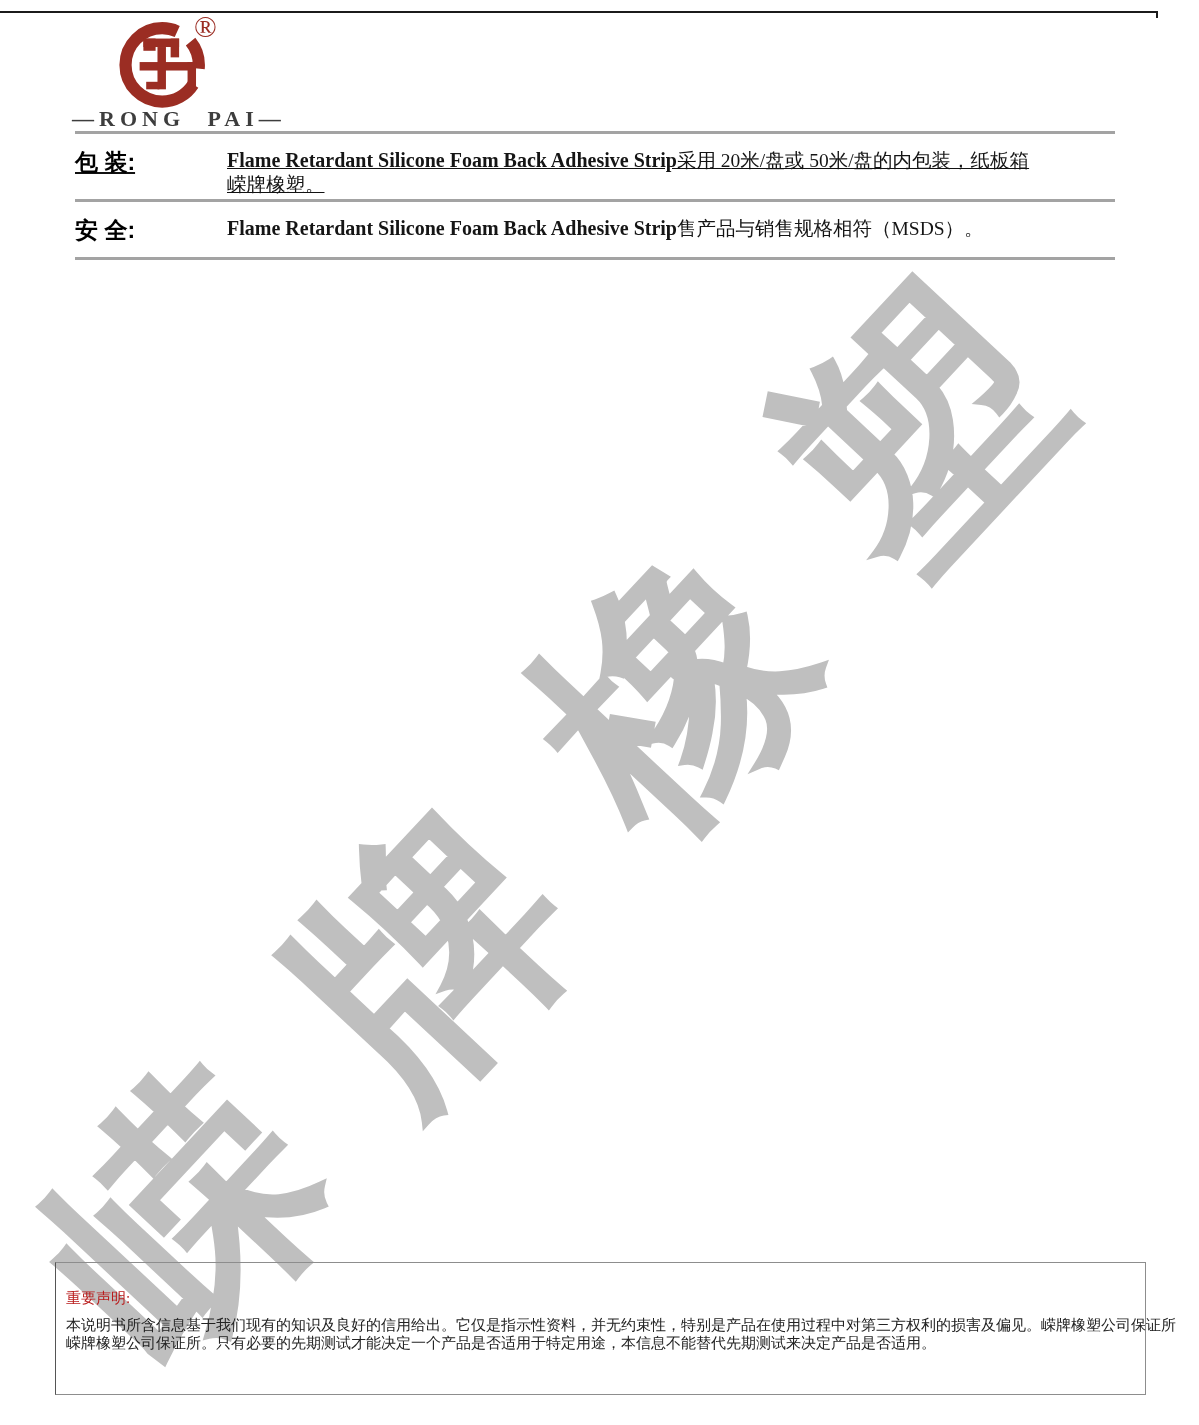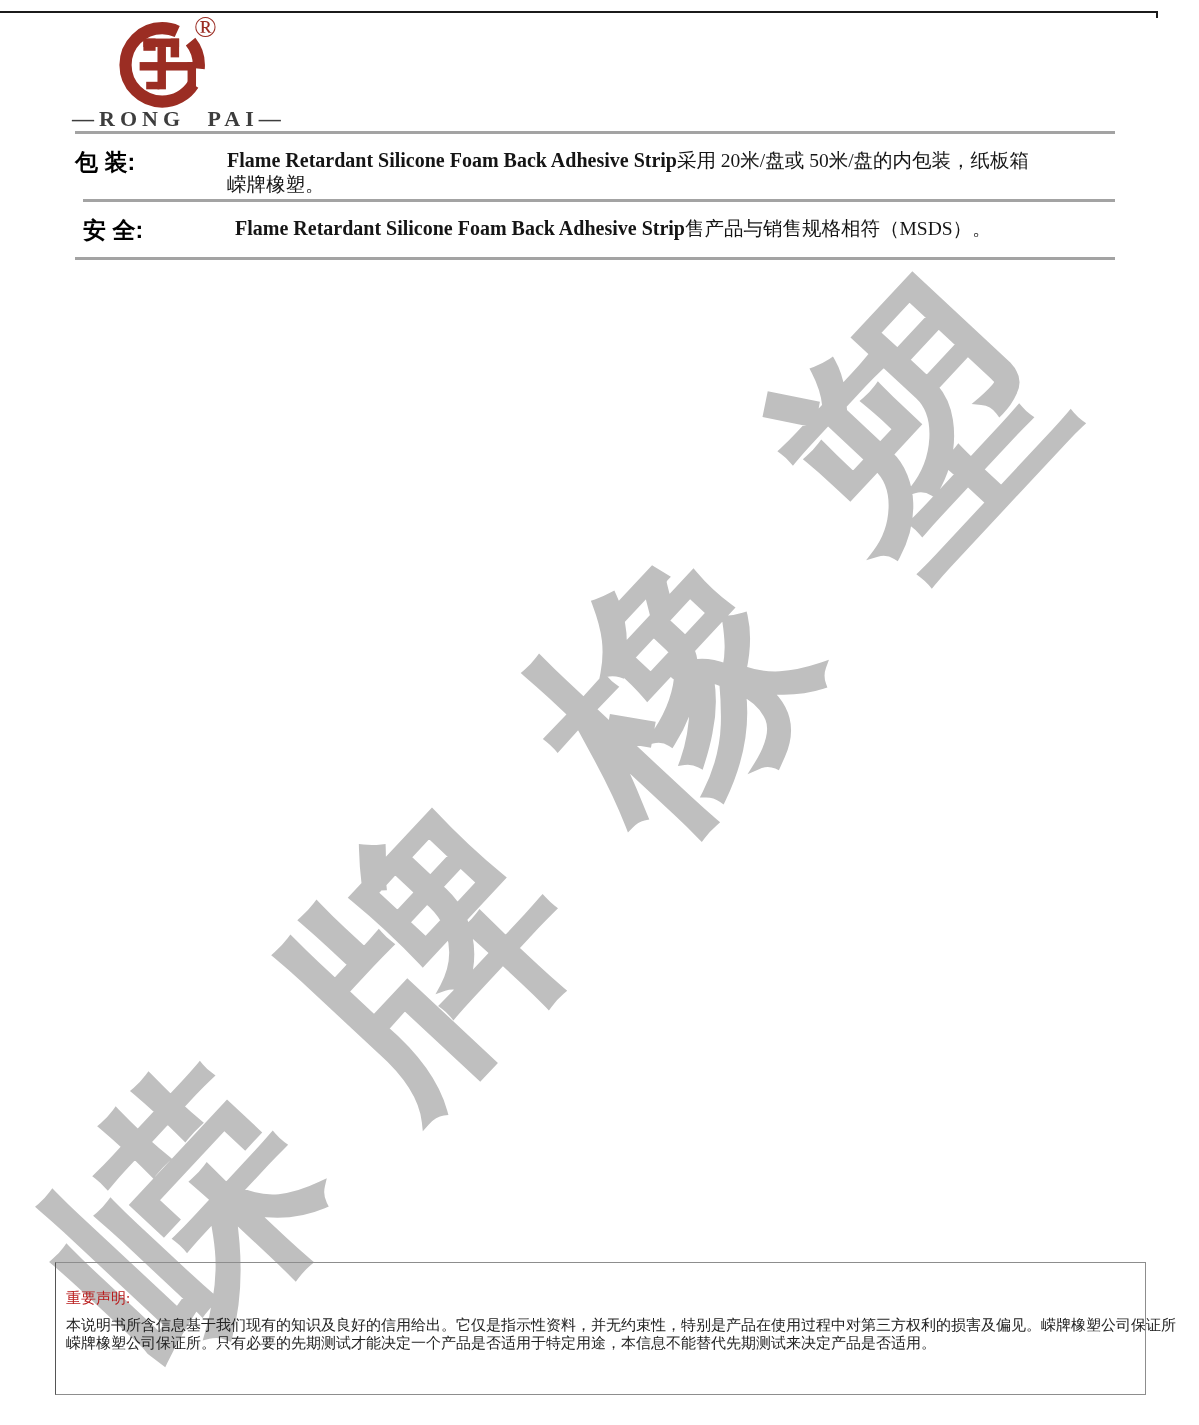--- a/index.html
+++ b/index.html
@@ -26,23 +26,23 @@
     line-height:300px;text-align:center;font-size:258px;letter-spacing:100px;
     transform:rotate(-47deg);transform-origin:50% 50%;
     white-space:nowrap;z-index:1;font-weight:600;
     font-family:"DejaVu Sans",sans-serif;
   }
 
   
   .spec-table{position:absolute;left:75px;top:131px;width:1040px;z-index:2;}
   .spec-row{display:flex;border-top:3px solid #a3a3a3;}
   .table-bottom{border-top:3px solid #a3a3a3;height:0;}
-  .row-1{height:65px;}
+  .row-1{height:65px;text-decoration:underline;}
   .row-2{height:91px;}
-  .row-3{height:55px;margin-left:8px;}
+  .row-3{height:55px;}
   .row-label{
     width:152px;flex:0 0 152px;padding-top:13px;box-sizing:border-box;
     font-family:"Liberation Sans","DejaVu Sans",sans-serif;
     font-size:23px;font-weight:bold;line-height:30px;color:#000;
     white-space:pre-line;
   }
   .row-content{
     flex:1;padding-top:14px;box-sizing:border-box;
     font-size:19.5px;line-height:24px;color:#151515;
   }

